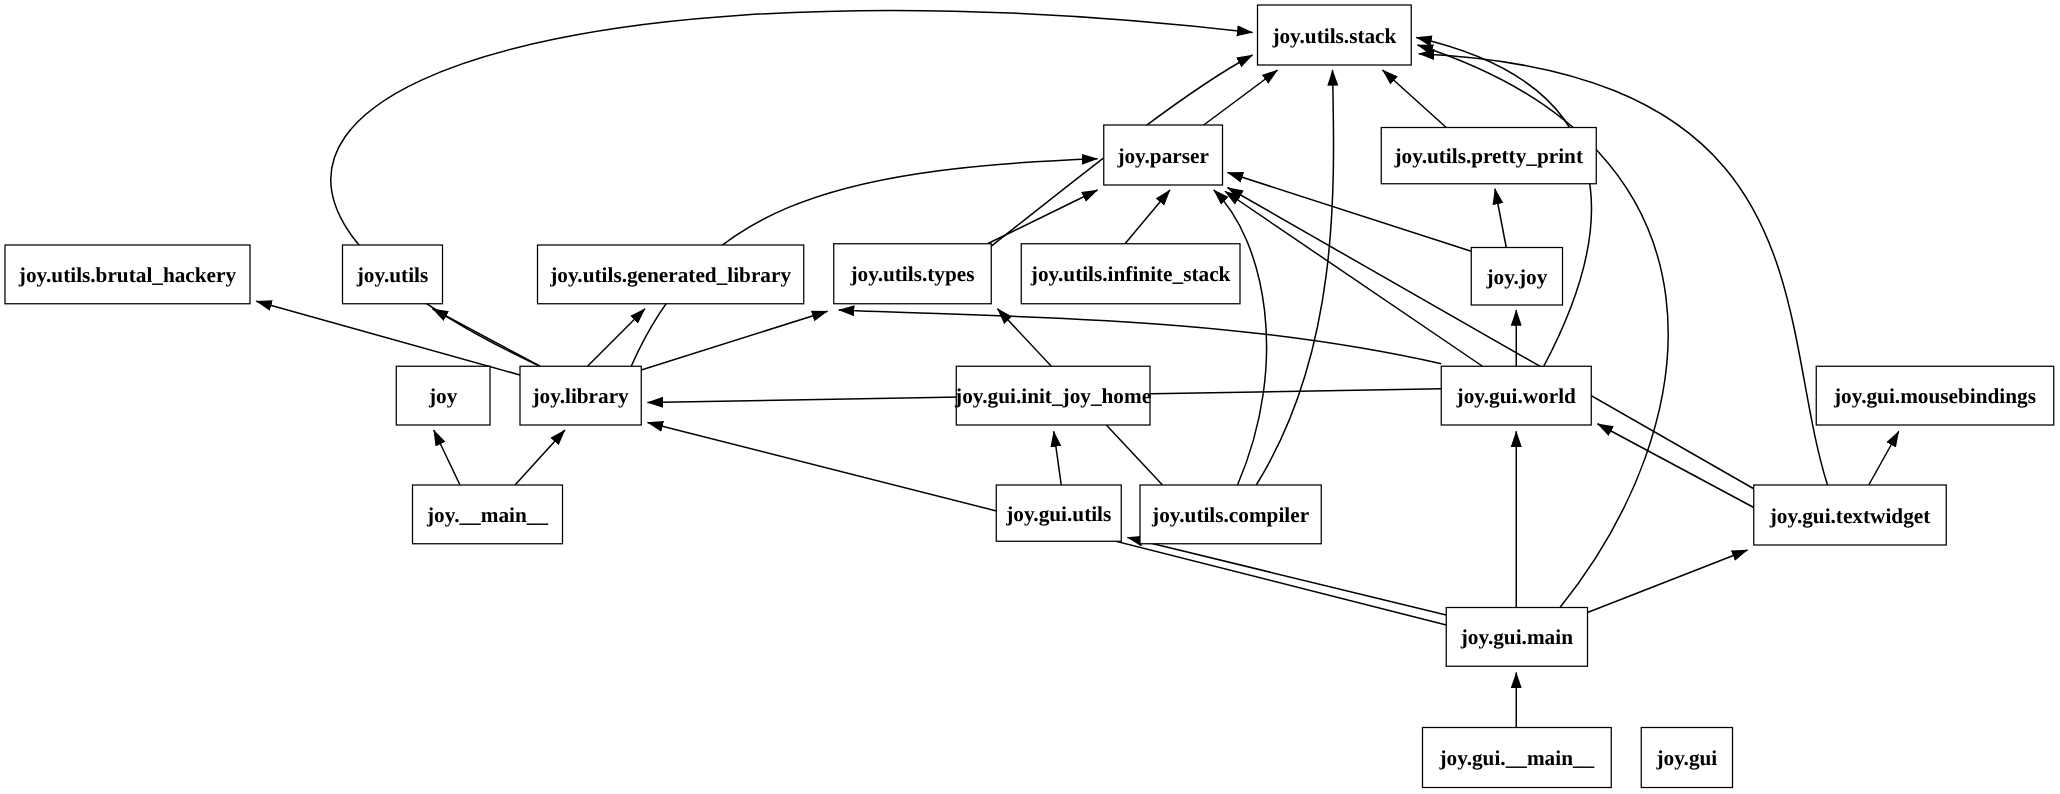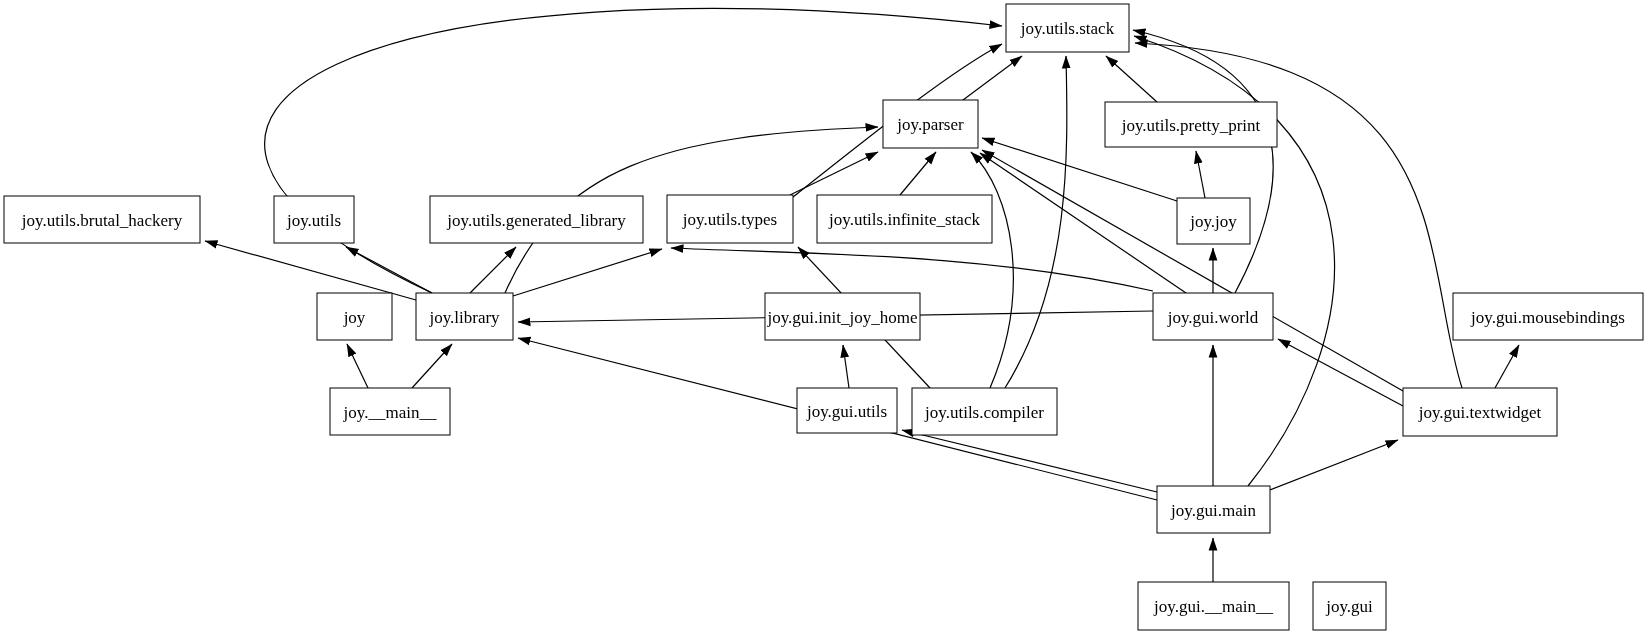--- a/index.html
+++ b/index.html
@@ -1,16 +1,16 @@
 <!DOCTYPE html>
 <html><head>
 <meta charset="utf-8">
 <style>
   html,body{margin:0;padding:0;background:#ffffff;}
-  .canvas-wrap{position:relative;width:1648px;height:635px;background:#fff;overflow:hidden;}
+  .canvas-wrap{position:relative;width:1648px;height:635px;background:#fff;overflow:hidden;font-weight:bold;}
   svg{display:block;}
   .node-rect{fill:#ffffff;stroke:#000000;stroke-width:1px;}
   .node-label{font-family:"Liberation Serif","DejaVu Serif",serif;font-size:17px;fill:#000000;}
   .edge-path{fill:none;stroke:#000000;stroke-width:1.2px;}
 </style>
 </head>
 <body>
 
 <div class="canvas-wrap">
   <svg id="graph" width="1648" height="635" viewBox="0 0 1648 635">

